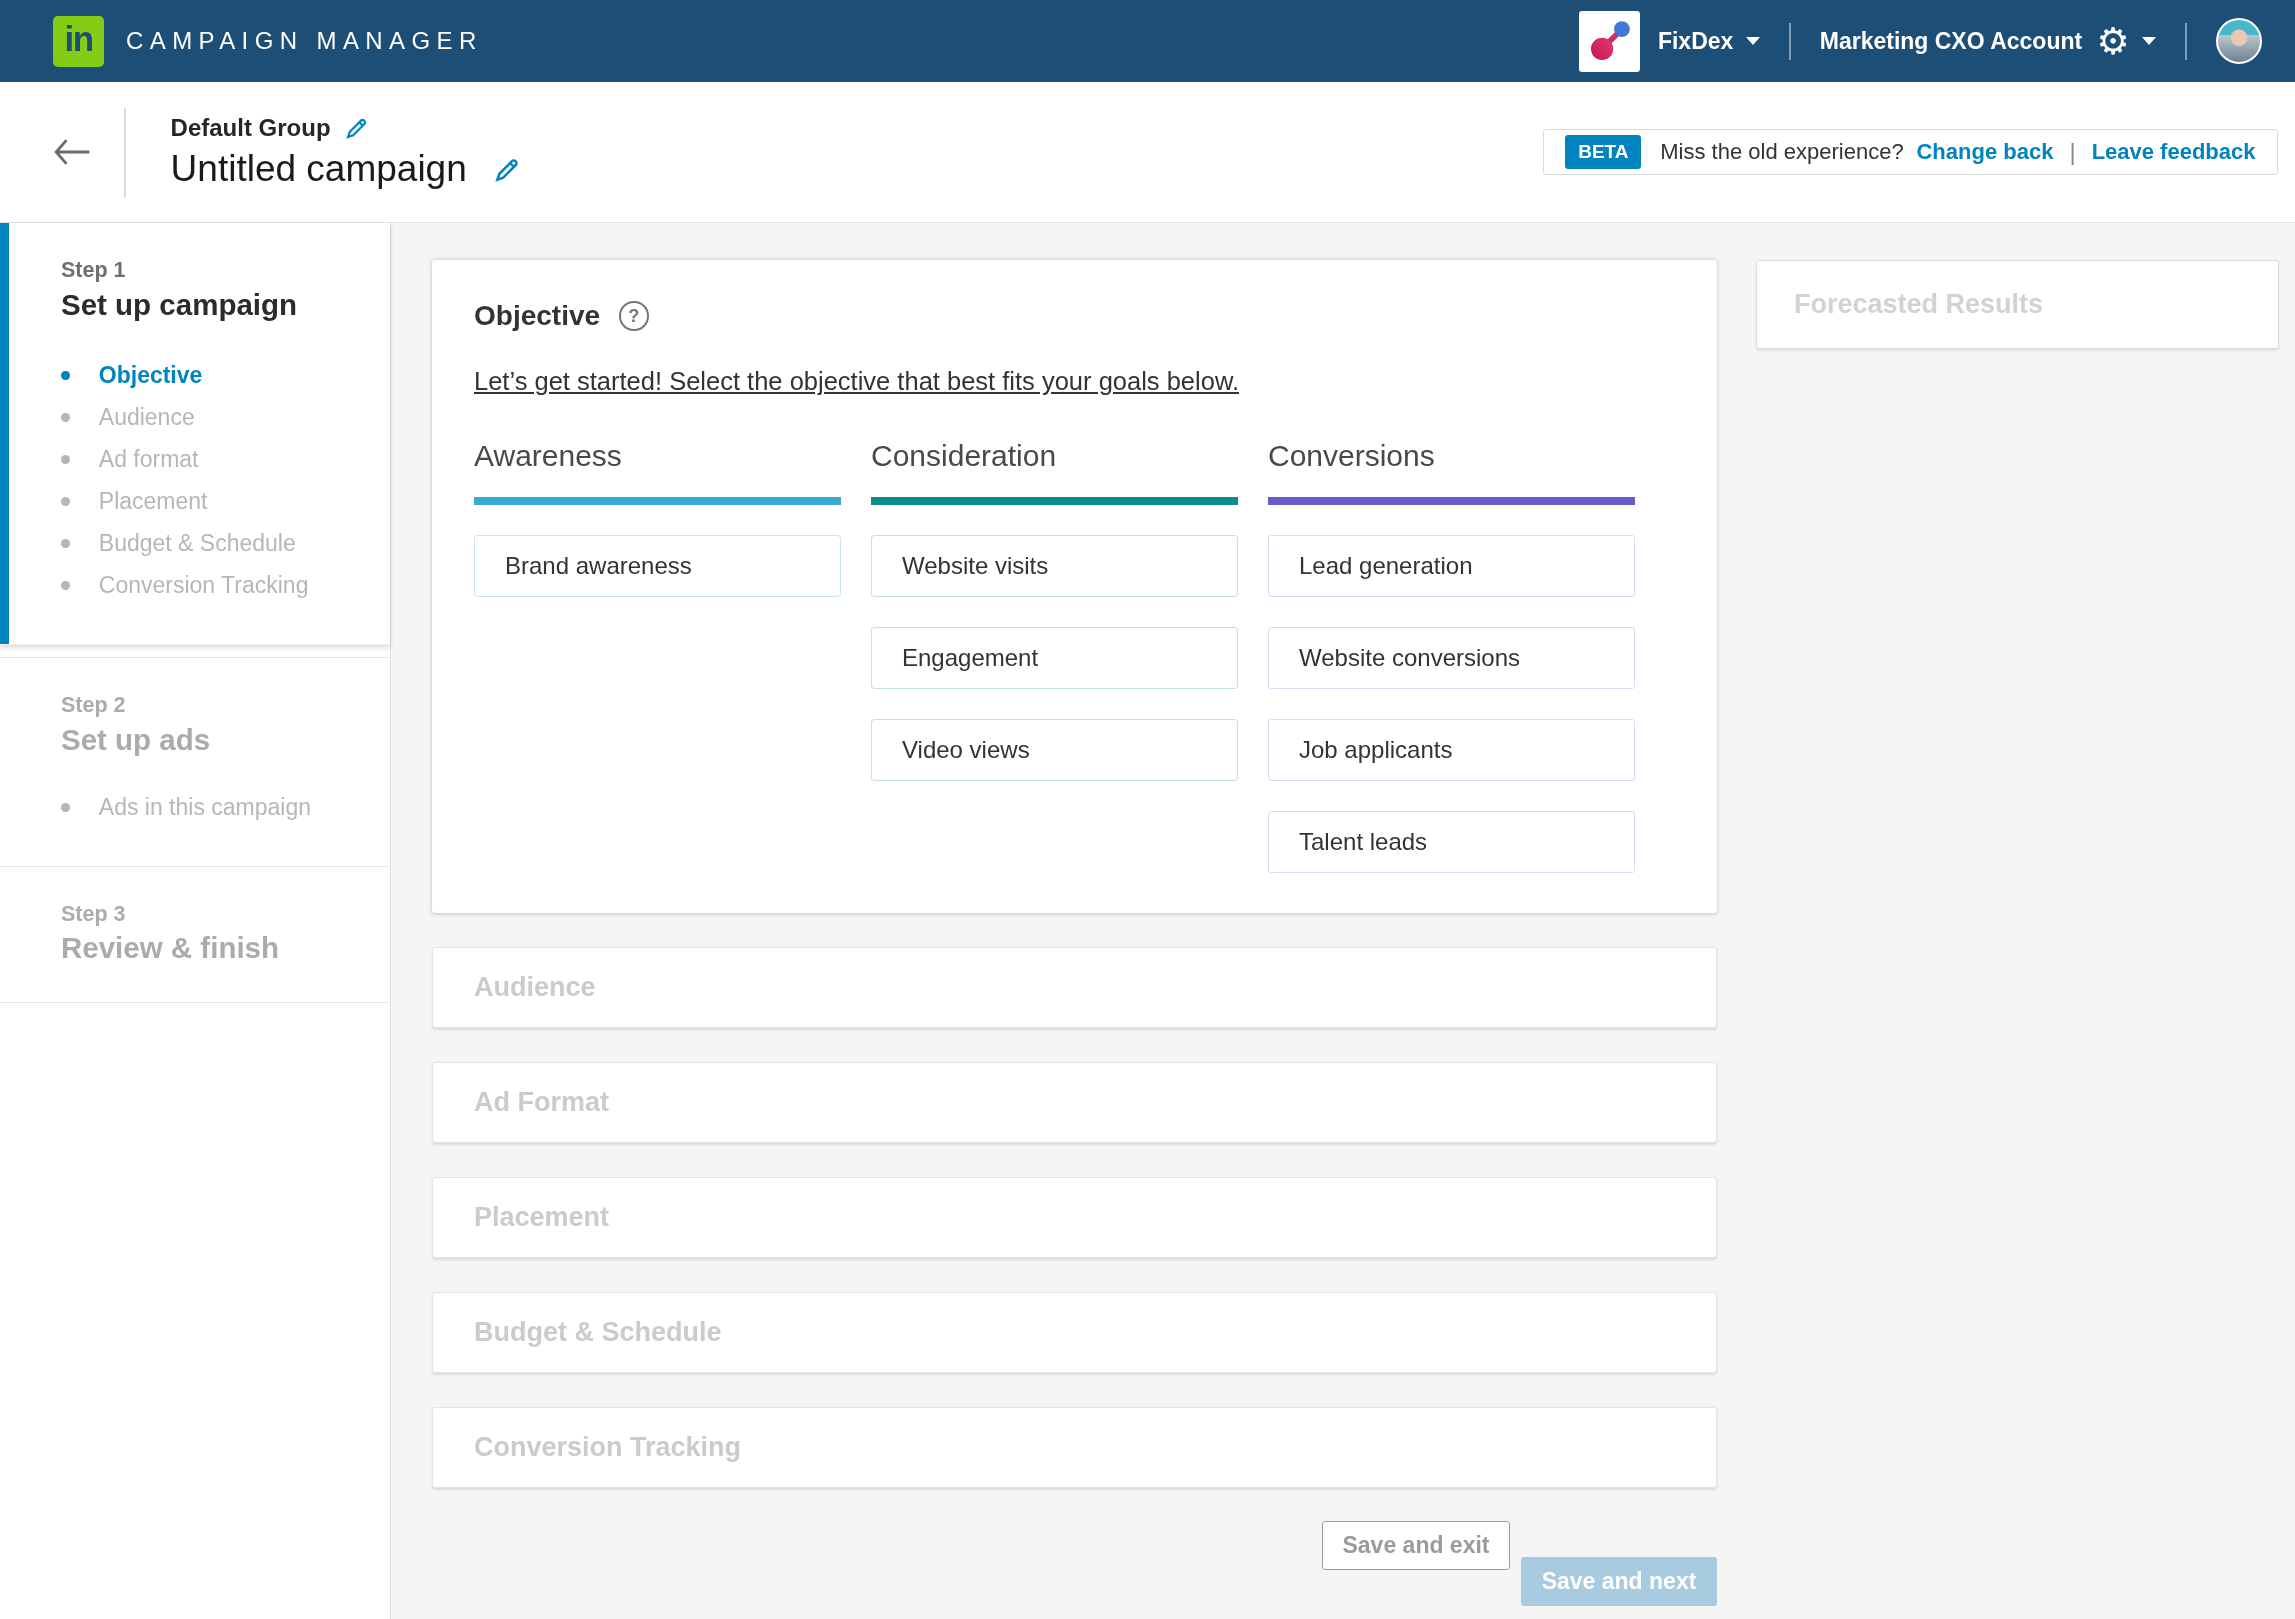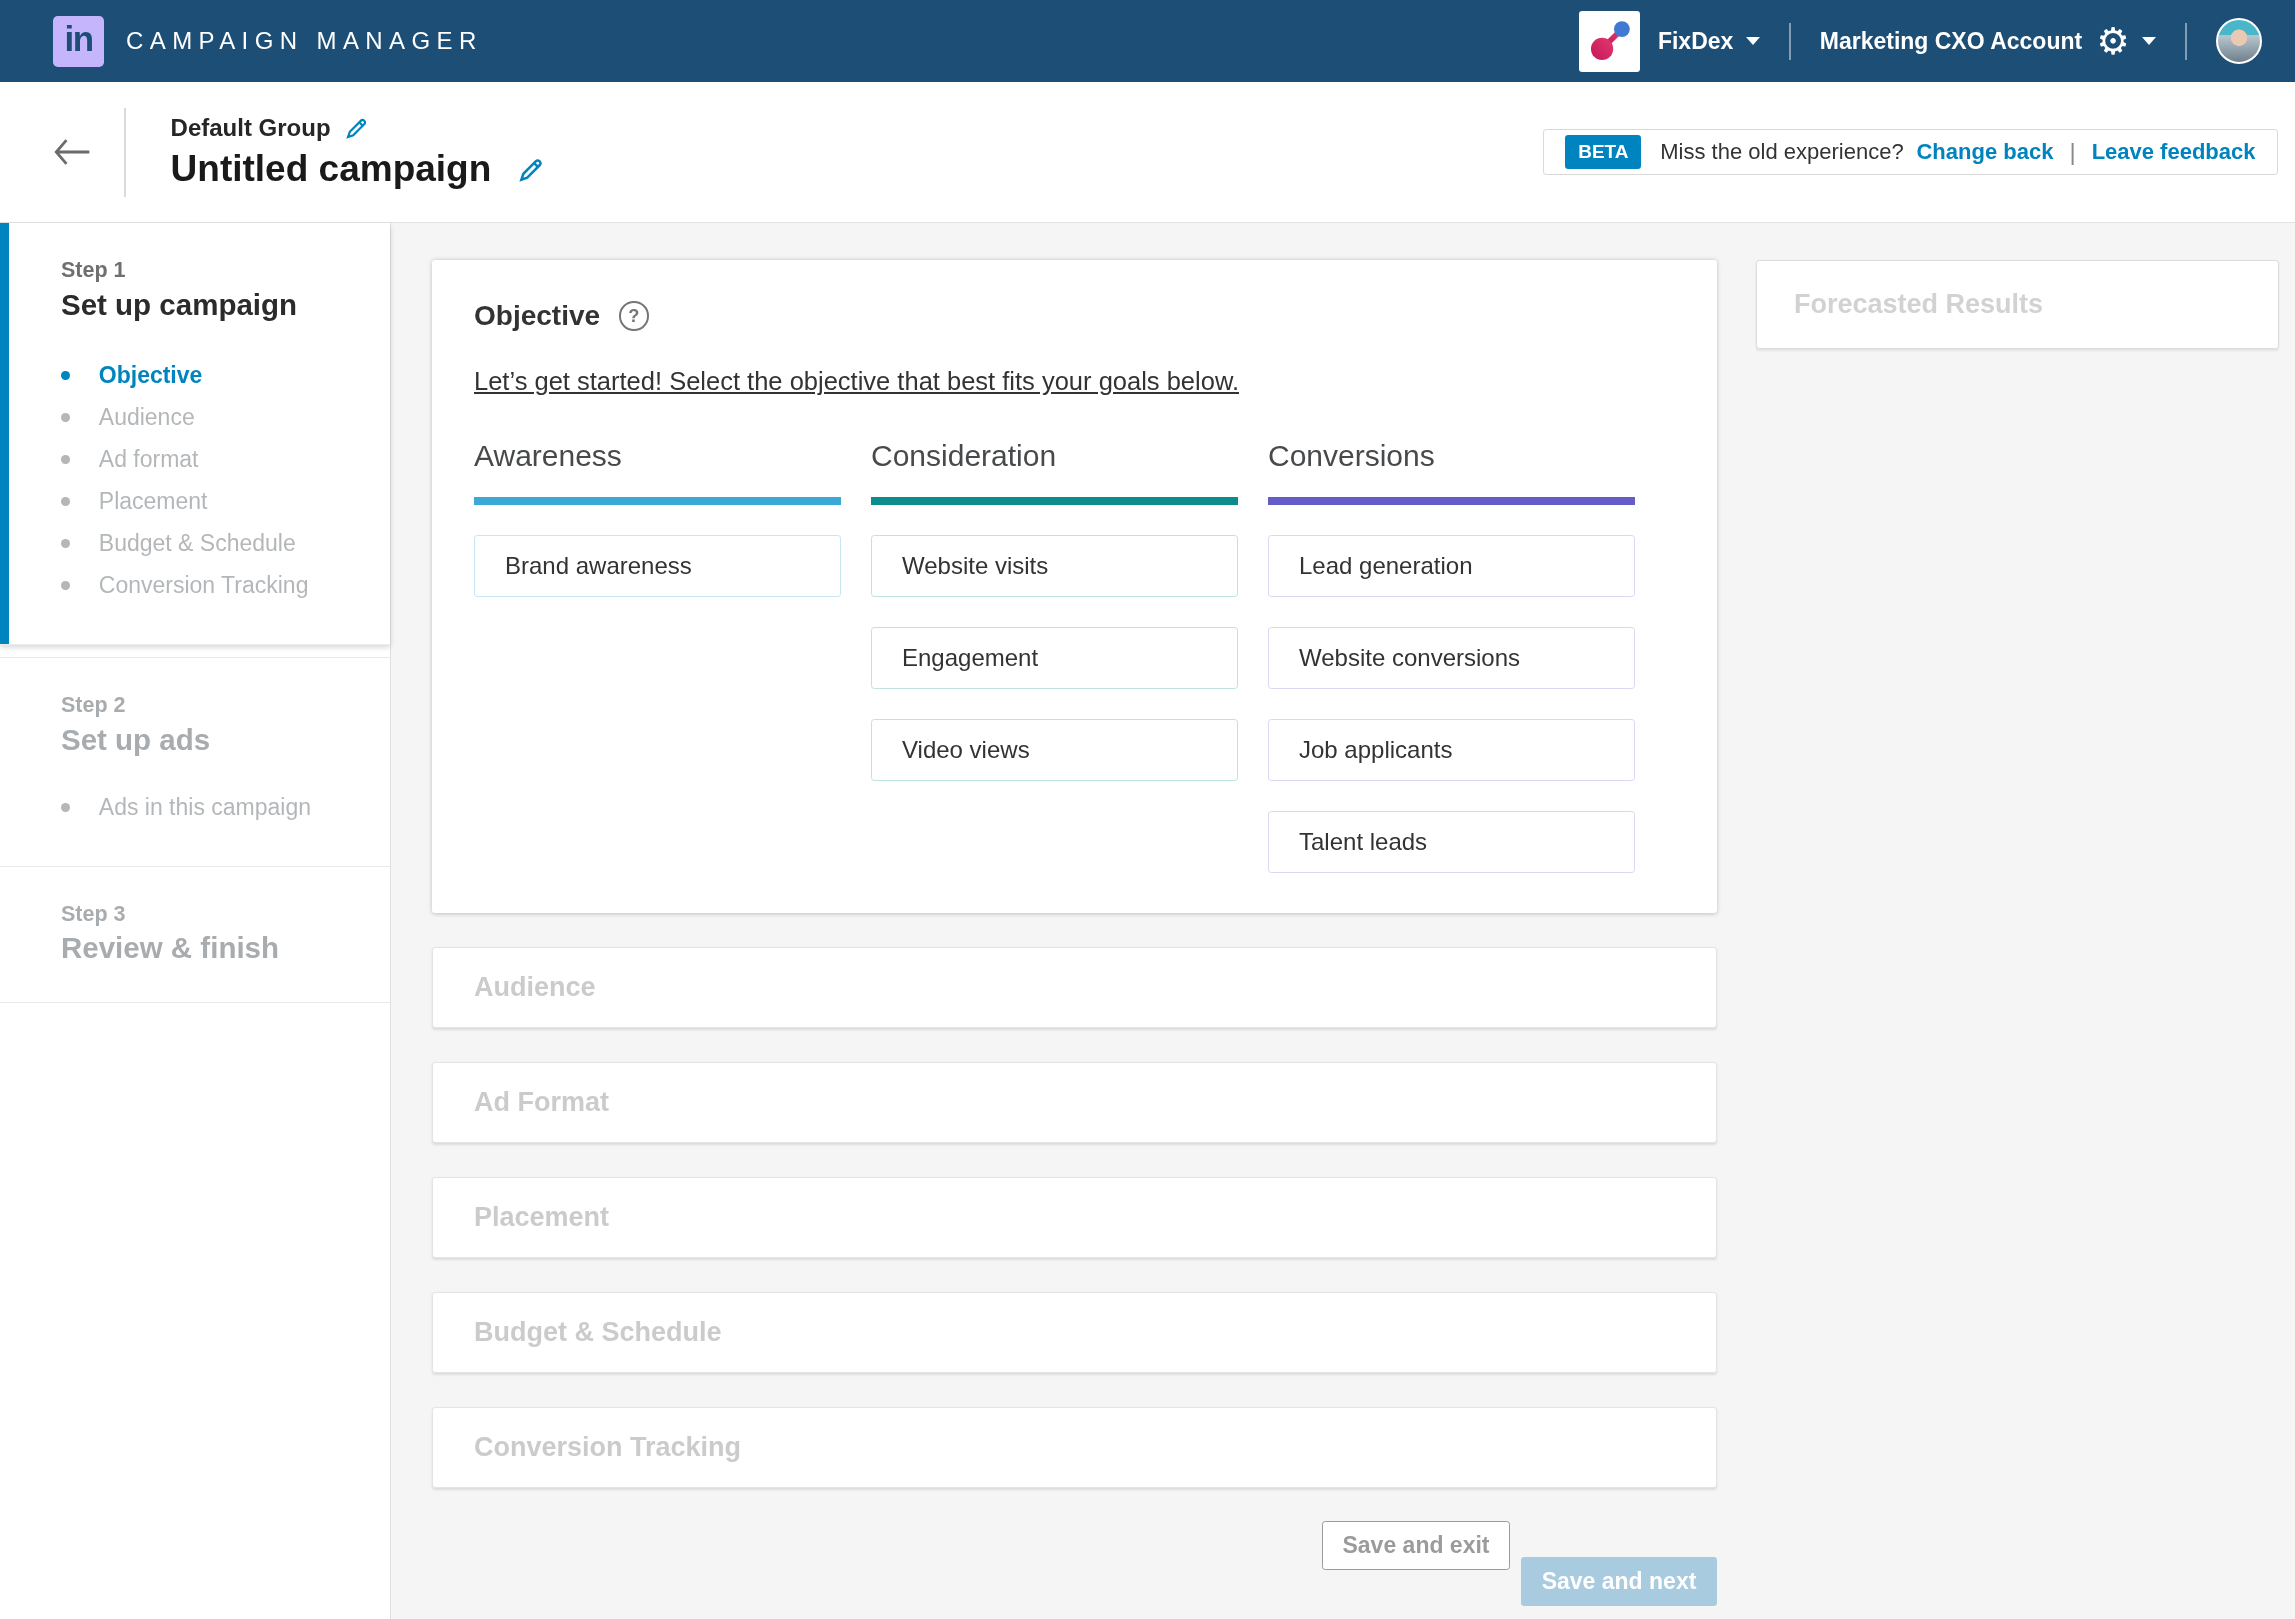--- a/index.html
+++ b/index.html
@@ -1,40 +1,40 @@
 <!DOCTYPE html>
 <html style="font-size:12.8px"><head>
 <meta charset="utf-8">
 <style>
   * { margin:0; padding:0; box-sizing:border-box; }
   html,body { width:2295px; height:1620px; background:#F5F5F6; font-family:"Liberation Sans", sans-serif; overflow:hidden; }
 
   
   .navbar { height:82px; background:#1D4E75; display:flex; align-items:center; padding:0 33px 0 53px; }
-  .li-logo { width:51px; height:51px; background:#c4b5fd; border-radius:4.8px; display:flex; align-items:center; justify-content:center;
+  .li-logo { width:51px; height:51px; background:#84cc16; border-radius:4.8px; display:flex; align-items:center; justify-content:center;
              color:#1D4E75; font-size:35px; font-weight:700; letter-spacing:-1.6px; padding-bottom:3.2px; }
   .app-title { color:#fff; font-size:24px; font-weight:500; letter-spacing:6.4px; margin-left:22px; }
   .nav-right { margin-left:auto; display:flex; align-items:center; }
   .fixdex-box { width:61px; height:61px; background:#fff; border-radius:3.2px; display:flex; align-items:center; justify-content:center; }
   .fixdex-name { color:#fff; font-size:23px; font-weight:600; margin:0 12.8px 0 17.5px; }
   .caret { width:0; height:0; border-left:7.2px solid transparent; border-right:7.2px solid transparent; border-top:8.8px solid #fff; }
   .vdiv { width:1.6px; height:37px; background:rgba(255,255,255,.45); margin:0 29px; }
   .account-name { color:#fff; font-size:23px; font-weight:600; margin-right:14.3px; }
   .gear { color:#fff; font-size:37px; line-height:1; margin-right:12.8px; font-family:"DejaVu Sans", sans-serif; }
   .avatar { width:46px; height:46px; border-radius:50%; border:2.4px solid #fff;
             background:
               radial-gradient(circle at 50% 42%, #e9c9b3 0 25%, rgba(0,0,0,0) 26%),
               linear-gradient(180deg, #49b7c9 0%, #49b7c9 36%, #b9c6cc 37%, #93a4ae 68%, #6f808c 100%); }
 
   
   .pagehead { height:141px; background:#fff; border-bottom:0.8px solid #E2E2E2; display:flex; align-items:center; padding:0 17.5px 0 53px; }
   .back { margin-right:33px; display:flex; }
   .vline { width:1.6px; height:89px; background:#DADADA; margin-right:45px; }
   .group-row { display:flex; align-items:center; gap:14.3px; font-size:24px; font-weight:700; color:#262626; }
-  .campaign-row { display:flex; align-items:center; gap:27px; font-size:37px; font-weight:700; color:#1A1A1A; margin-top:6.4px; }
+  .campaign-row { display:flex; align-items:center; gap:27px; font-size:37px; font-weight:400; color:#1A1A1A; margin-top:6.4px; }
   .beta-box { margin-left:auto; height:46px; border:0.8px solid #D9D9D9; border-radius:3.2px; background:#fff;
               display:flex; align-items:center; padding:0 21px; }
   .beta-badge { background:#0084BF; color:#fff; font-size:19px; font-weight:700; padding:5.6px 12.8px; border-radius:3.2px; margin-right:19px; }
   .beta-msg { font-size:22px; color:#333; margin-right:12.8px; }
   .beta-link { font-size:22px; font-weight:600; color:#0084BF; cursor:pointer; }
   .beta-pipe { font-size:24px; color:#8A8A8A; margin:0 16px; }
 
   
   .content { display:flex; height:1396px; }
 

